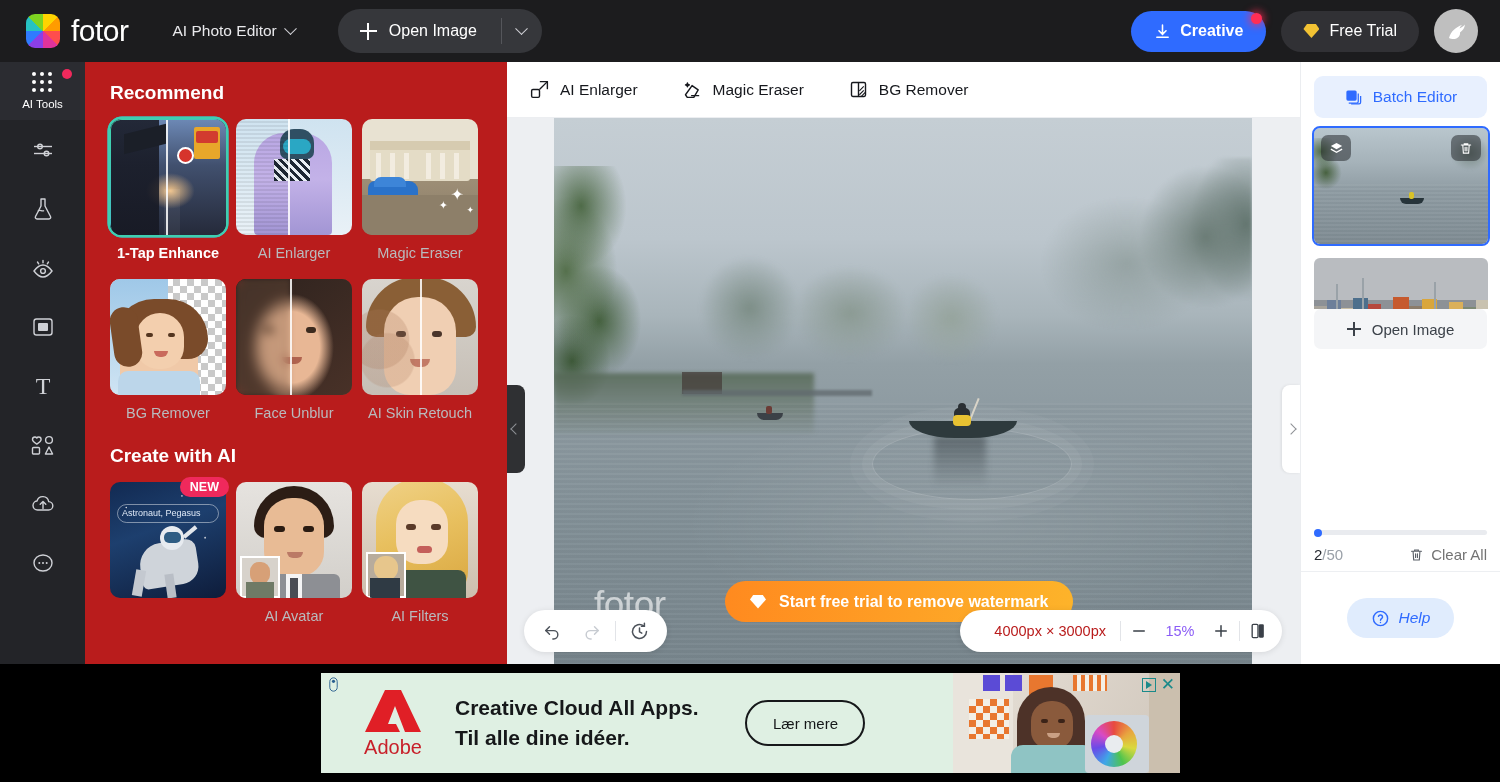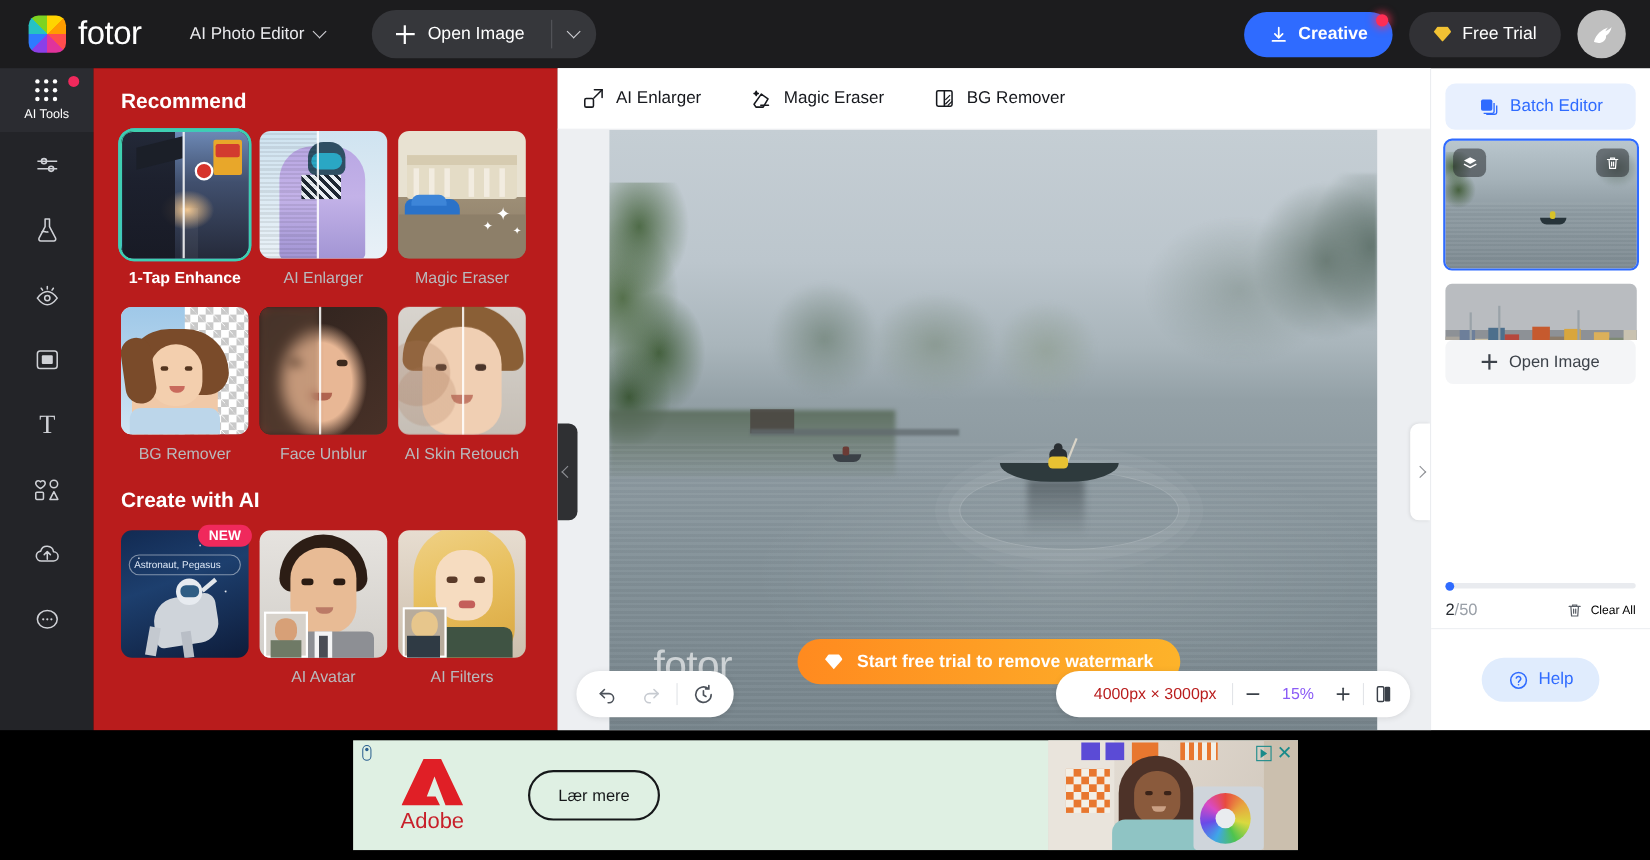--- a/index.html
+++ b/index.html
@@ -279,23 +279,23 @@
   .plus-sm:before, .plus-sm:after { content:""; position:absolute; background:#3c424a; }
   .plus-sm:before { left:0; top:6px; width:14px; height:1.8px; }
   .plus-sm:after { top:0; left:6px; height:14px; width:1.8px; }
 
   .cap-wrap { padding:0 13px; margin-bottom:8px; }
   .cap-track { position:relative; height:5px; border-radius:3px; background:#e9ebef; margin-bottom:11px; }
   .cap-dot { position:absolute; left:0; top:-1.5px; width:8px; height:8px; border-radius:50%; background:#2f6bff; }
   .cap-row { display:flex; align-items:center; justify-content:space-between; }
   .cap-count { font-size:15px; color:#272b31; }
   .cap-count span { color:#9aa0a8; }
-  .clear-all { display:flex; align-items:center; gap:7px; color:#000000; font-size:11px; cursor:pointer; }
-
-  .help-wrap { border-top:1px solid #edeff2; padding:26px 0; display:flex; justify-content:center; }
+  .clear-all { display:flex; align-items:center; gap:7px; color:#737373; font-size:15px; cursor:pointer; }
+
+  .help-wrap { border-top:1px solid #edeff2; padding:26px 0; display:flex; justify-content:center;font-style:italic; }
   .help-btn {
     display:flex; align-items:center; gap:9px; background:#e0ecfd; color:#2f6bff;
     font-size:15.5px; height:40px; padding:0 24px; border-radius:20px; cursor:pointer;
   }
 
   
   .adbar { position:absolute; left:0; top:664px; width:1500px; height:118px; background:#000; }
   .ad {
     position:absolute; left:321px; top:9px; width:859px; height:100px;
     background:#dff0e3; overflow:hidden; display:flex; align-items:center; cursor:pointer;
@@ -829,20 +829,24 @@
         <circle cx="7" cy="4.6" r="1.7" fill="#2a5f8f"></circle>
       </svg>
 
       <div class="adobe-lock">
         <svg class="adobe-a" viewBox="0 0 56 46">
           <path d="M20 2h16l20 42H40L30 18 23 36h8l4 8H0L20 2z" fill="#e01f26"></path>
         </svg>
         <div class="adobe-name">Adobe</div>
       </div>
 
+      <div class="ad-copy">
+        <div class="ad-l1">Creative Cloud All Apps.</div>
+        <div class="ad-l2">Til alle dine idéer.</div>
+      </div>
 
       <div class="ad-cta">
         <span>Lær mere</span>
       </div>
 
       <div class="ad-photo">
         <div style="position:absolute;left:0;top:0;width:60px;height:100px;background:#e9e4dc;"></div>
         <div style="position:absolute;left:30px;top:2px;width:17px;height:16px;background:#5b4bd6;"></div>
         <div style="position:absolute;left:52px;top:2px;width:17px;height:16px;background:#5b4bd6;"></div>
         <div style="position:absolute;left:76px;top:2px;width:24px;height:22px;background:#e8772f;"></div>

